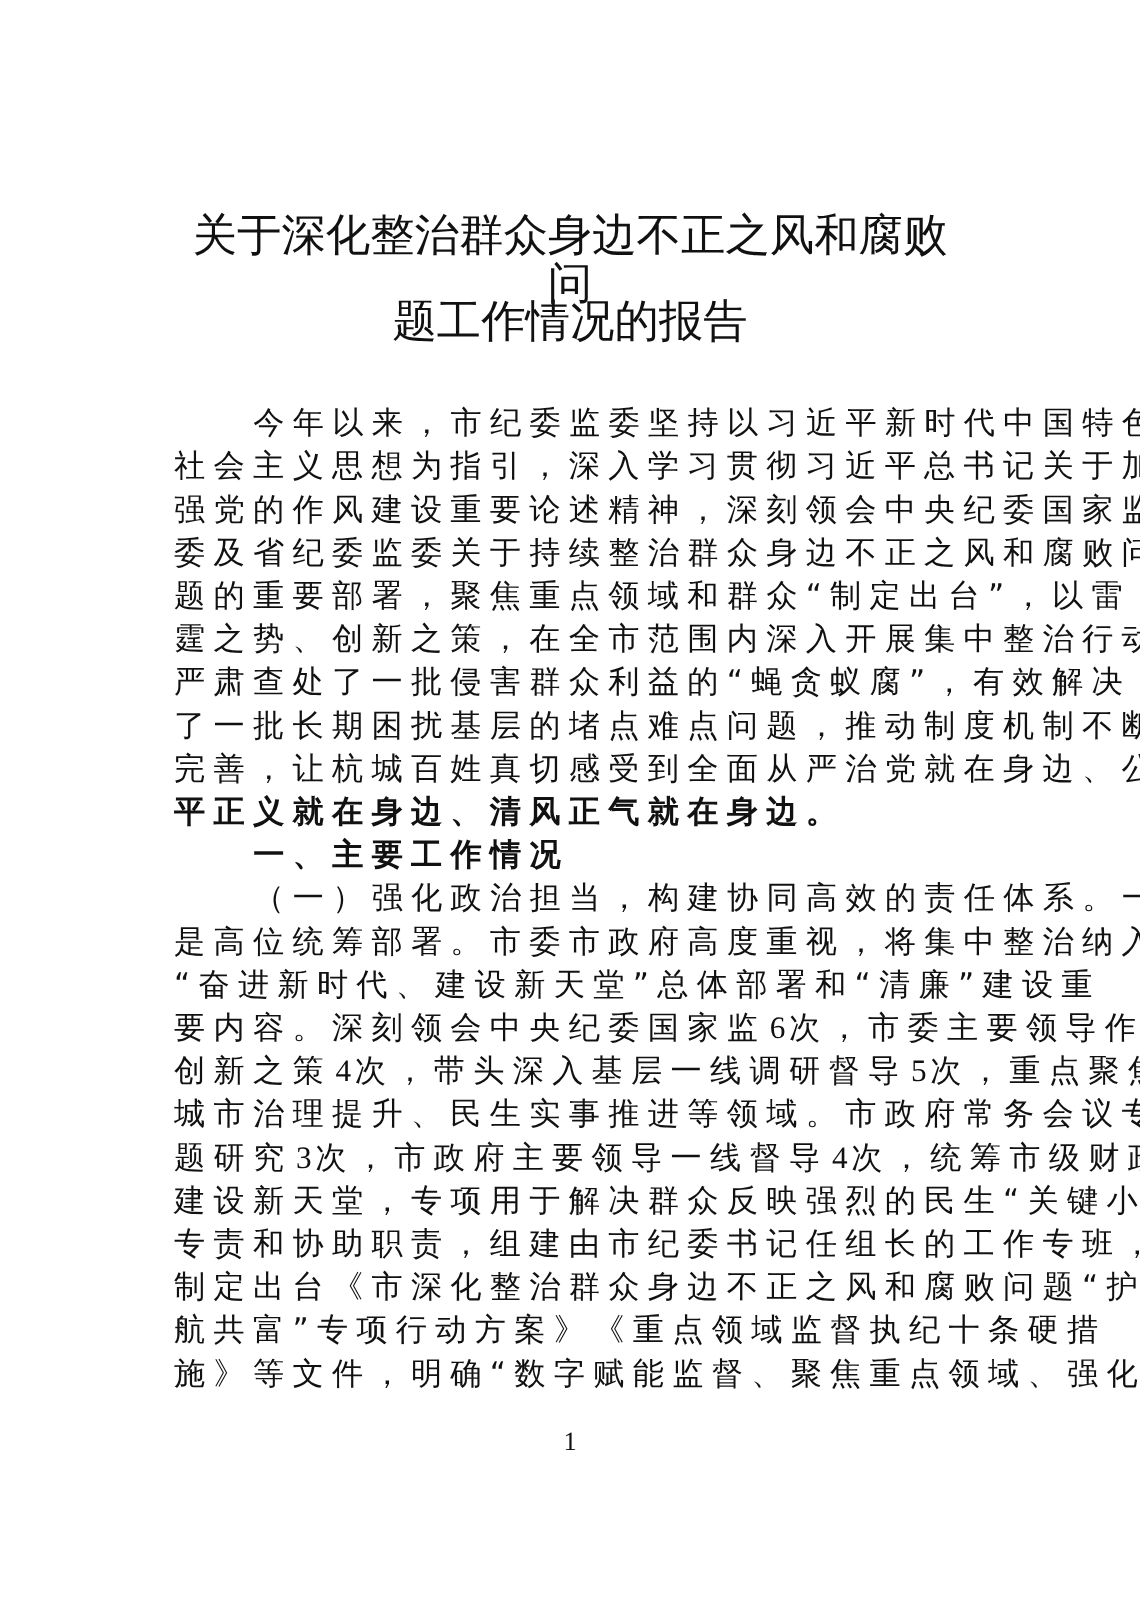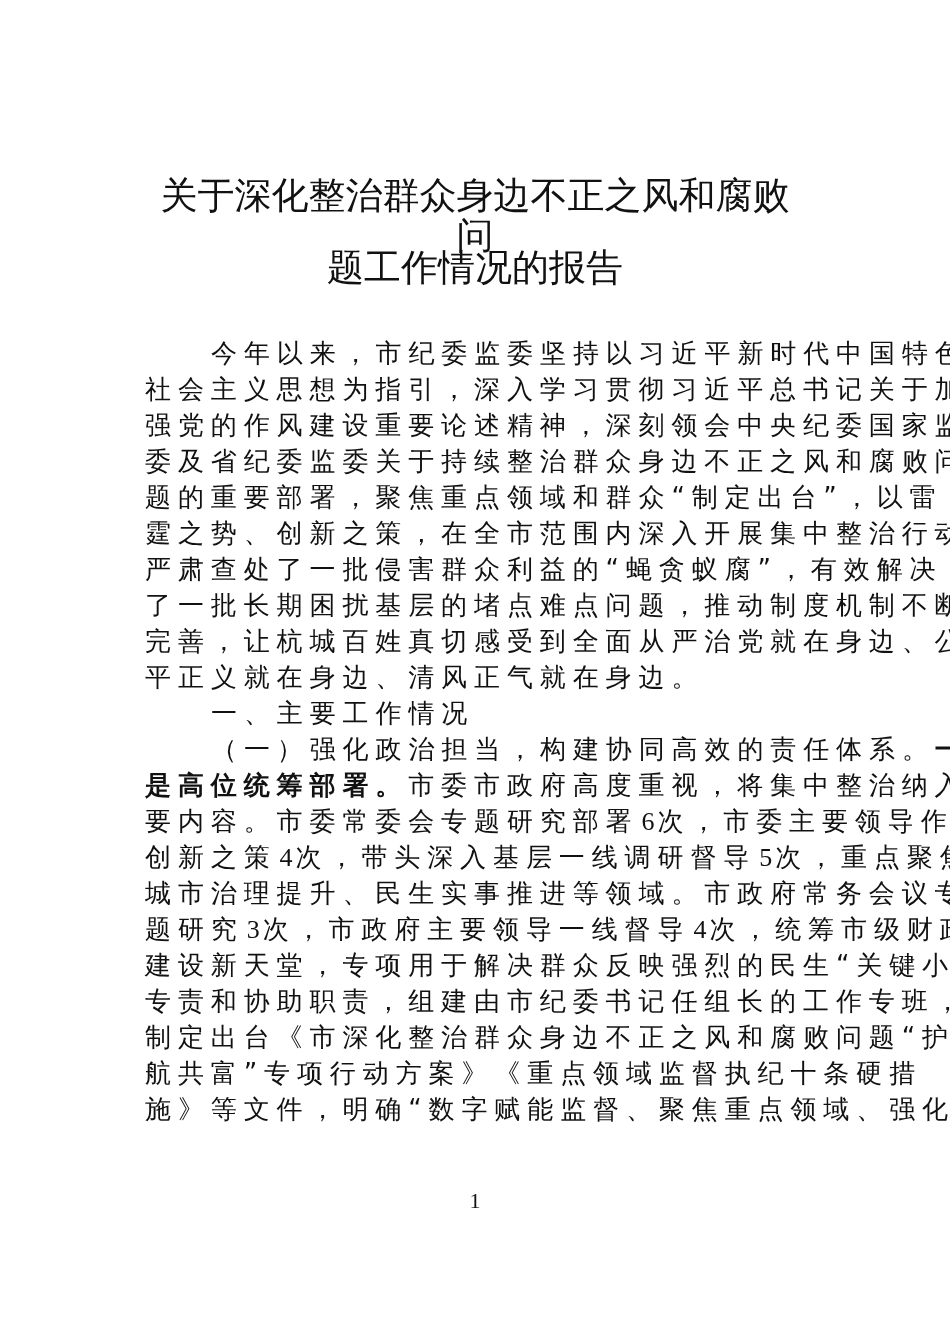--- a/index.html
+++ b/index.html
@@ -46,23 +46,24 @@
   .line {
     display: block;
     height: 36px;
     white-space: nowrap;
     letter-spacing: 6.9px;
     text-align: justify;
     text-align-last: justify;
   }
   .line.last {
     text-align-last: left;
+    font-weight: bold;
   }
   .indent { padding-left: 66px; }
-  .bold { font-weight: bold; }
+  .bold { font-weight: normal; }
   .num { font-family: "Liberation Serif", "DejaVu Serif", serif; letter-spacing: 0; padding: 0 3px; }
   .page-number {
     position: absolute;
     top: 1188px;
     left: 0;
     width: 950px;
     text-align: center;
     font-family: "Liberation Serif", "DejaVu Serif", serif;
     font-size: 22px;
     color: #111;
@@ -85,21 +86,22 @@
     <span class="line">霆之势、创新之策，在全市范围内深入开展集中整治行动</span>
     <span class="line">严肃查处了一批侵害群众利益的“蝇贪蚁腐”，有效解决</span>
     <span class="line">了一批长期困扰基层的堵点难点问题，推动制度机制不断</span>
     <span class="line">完善，让杭城百姓真切感受到全面从严治党就在身边、公</span>
     <span class="line last">平正义就在身边、清风正气就在身边。</span>
 
     <span class="line last indent">一、主要工作情况</span>
 
     <span class="line indent"><span>（一）强化政治担当，构建协同高效的责任体系。</span><span class="bold">一</span></span>
     <span class="line"><span class="bold">是高位统筹部署。</span><span>市委市政府高度重视，将集中整治纳入</span></span>
-    <span class="line"><span>要内容。市委常委会专题研究部署</span><span class="num">6</span><span>次，市委主要领导作出</span></span>
+    <span class="line">“奋进新时代、建设新天堂”总体部署和“清廉”建设重</span>
+    <span class="line"><span>要内容。深刻领会中央纪委国家监</span><span class="num">6</span><span>次，市委主要领导作出</span></span>
     <span class="line"><span>创新之策</span><span class="num">4</span><span>次，带头深入基层一线调研督导</span><span class="num">5</span><span>次，重点聚焦</span></span>
     <span class="line">城市治理提升、民生实事推进等领域。市政府常务会议专</span>
     <span class="line"><span>题研究</span><span class="num">3</span><span>次，市政府主要领导一线督导</span><span class="num">4</span><span>次，统筹市级财政</span></span>
     <span class="line">建设新天堂，专项用于解决群众反映强烈的民生“关键小</span>
     <span class="line">专责和协助职责，组建由市纪委书记任组长的工作专班，</span>
     <span class="line">制定出台《市深化整治群众身边不正之风和腐败问题“护</span>
     <span class="line">航共富”专项行动方案》《重点领域监督执纪十条硬措</span>
     <span class="line">施》等文件，明确“数字赋能监督、聚焦重点领域、强化</span>
   </div>
 

